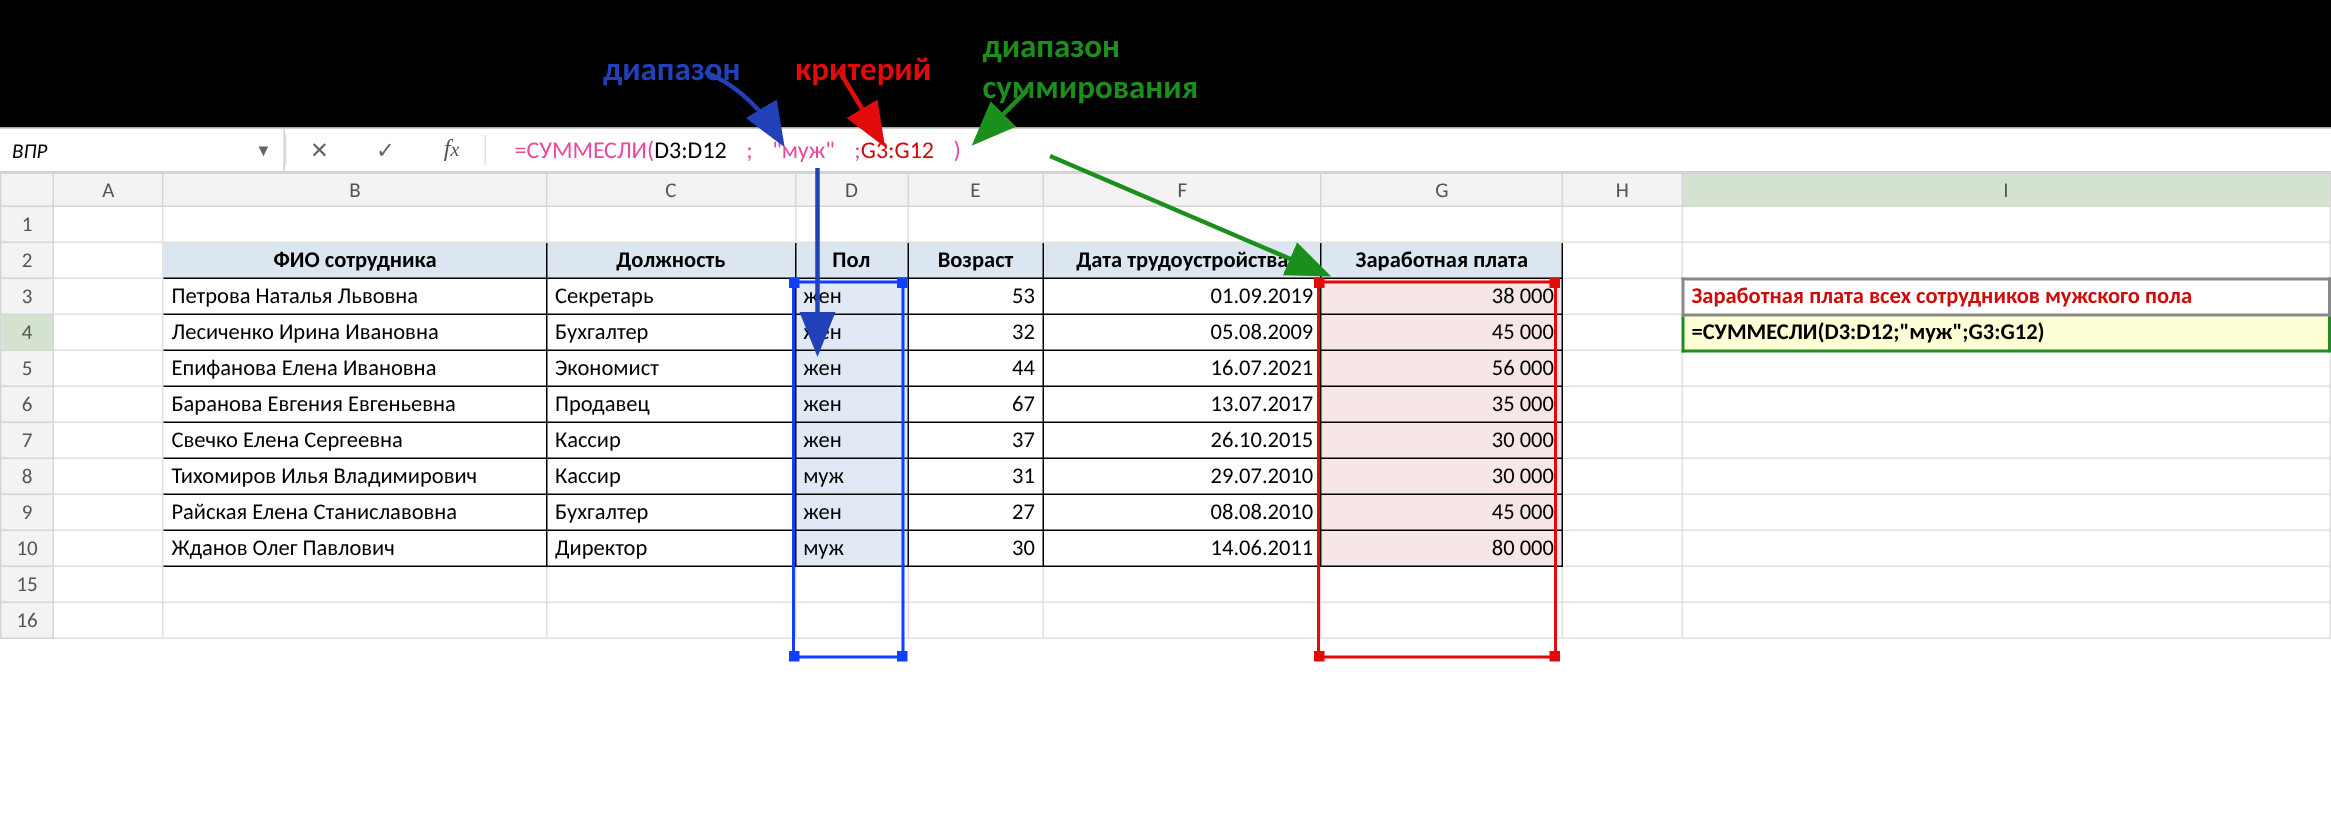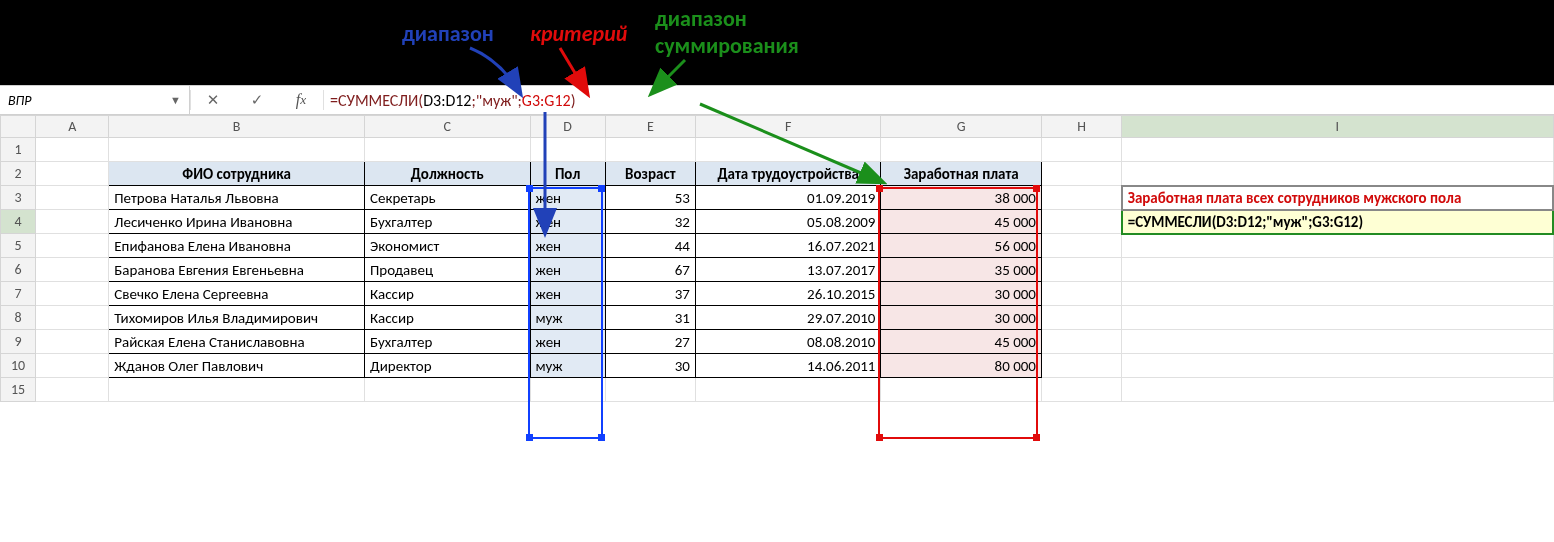--- a/index.html
+++ b/index.html
@@ -1,39 +1,39 @@
 <!DOCTYPE html>
 <html><head>
 <meta charset="utf-8">
 <style>
   * { box-sizing: border-box; margin: 0; padding: 0; }
   body { font-family: "Calibri", Arial, sans-serif; font-size: 15px; background: #000; color: #000; }
   .app { width: 1554px; height: 542px; position: relative; background: #000; overflow: hidden; }
 
   
-  .annot { position: absolute; left: 0; top: 0; width: 1554px; height: 85px; background: #000; color: #fff; }
+  .annot { position: absolute; left: 0; top: 12px; width: 1554px; height: 85px; background: #000; color: #fff; }
   .annot-label { position: absolute; font-weight: bold; font-size: 22px; }
   .label-range   { left: 402px; top: 20px; color: #2141b8; }
-  .label-crit    { left: 530px; top: 20px; color: #e10b0b; font-style: italic; }
+  .label-crit    { left: 530px; top: 20px; color: #e10b0b; }
   .label-sum     { left: 655px; top: 5px;  color: #1b8f1b; }
   .label-sum2    { left: 655px; top: 32px; color: #1b8f1b; }
 
   
   .topbar { position: absolute; left: 0; top: 85px; width: 1554px; height: 30px; background: #fff; border-top: 1px solid #d0d0d0; border-bottom: 1px solid #d0d0d0; display: flex; align-items: stretch; }
   .namebox { width: 190px; border-right: 1px solid #d0d0d0; display: flex; align-items: center; padding: 0 8px; position: relative; }
   .namebox span { font-size: 14px; font-style: italic; }
   .namebox .dd { margin-left: auto; color: #666; font-size: 11px; }
   .fb-group { display: flex; align-items: center; }
   .fb-btn { width: 44px; display:flex; align-items:center; justify-content:center; color:#666; font-size:15px; font-family: "Segoe UI", sans-serif; }
   .fb-btn.fx { font-style: italic; font-family: Georgia, serif; font-size: 16px; color:#555;}
   .fb-sep { width:1px; background:#e0e0e0; margin: 4px 0;}
   .formula-input { flex:1; display:flex; align-items:center; padding: 0 6px; font-size:16px; font-family: Calibri, sans-serif; }
   .formula-input .blue { color:#000000; }
   .formula-input .red  { color:#d10a0a; }
-  .formula-input .txt  { color:#7f1d1d; }
+  .formula-input .txt  { color:#ec4899;margin-left:13px; }
 
   
   .grid { position: absolute; left:0; top:115px; width:1554px; height:427px; background:#fff; }
   table.sheet { border-collapse: collapse; width:1554px; }
   .sheet th.colhdr { background:#f3f3f3; border:1px solid #d5d5d5; font-weight:normal; color:#555; font-size:14px; text-align:center; height:22px; }
   .sheet th.colhdr.sel { background:#d4e3cf; }
   .sheet td.rowhdr { background:#f3f3f3; border:1px solid #d5d5d5; color:#555; font-size:14px; text-align:center; width:35px; }
   .sheet td.rowhdr.sel { background:#d4e3cf; }
   .sheet td.cell { border:1px solid #e0e0e0; height:24px; padding: 0 5px; font-size:15px; background:#fff; vertical-align:middle; white-space:nowrap; }
   .sheet td.cell.th { background:#dce6f1; text-align:center; font-weight:bold; border:1px solid #000; }
@@ -241,20 +241,32 @@
             <td class="cell"></td>
             <td class="cell"></td>
             <td class="cell"></td>
             <td class="cell"></td>
             <td class="cell"></td>
             <td class="cell"></td>
             <td class="cell"></td>
             <td class="cell"></td>
             <td class="cell"></td>
           </tr>
+      <tr>
+            <td class="rowhdr">16</td>
+            <td class="cell"></td>
+            <td class="cell"></td>
+            <td class="cell"></td>
+            <td class="cell"></td>
+            <td class="cell"></td>
+            <td class="cell"></td>
+            <td class="cell"></td>
+            <td class="cell"></td>
+            <td class="cell"></td>
+          </tr>
     </tbody>
       </table>
 
     <div class="ov blue" style="left:528px; top:72px; width:75px; height:252px;">
       <div class="hnd tl"></div>
         <div class="hnd tr"></div>
         <div class="hnd bl"></div>
         <div class="hnd br"></div>
     </div>
     <div class="ov red" style="left:878px; top:72px; width:160px; height:252px;">

